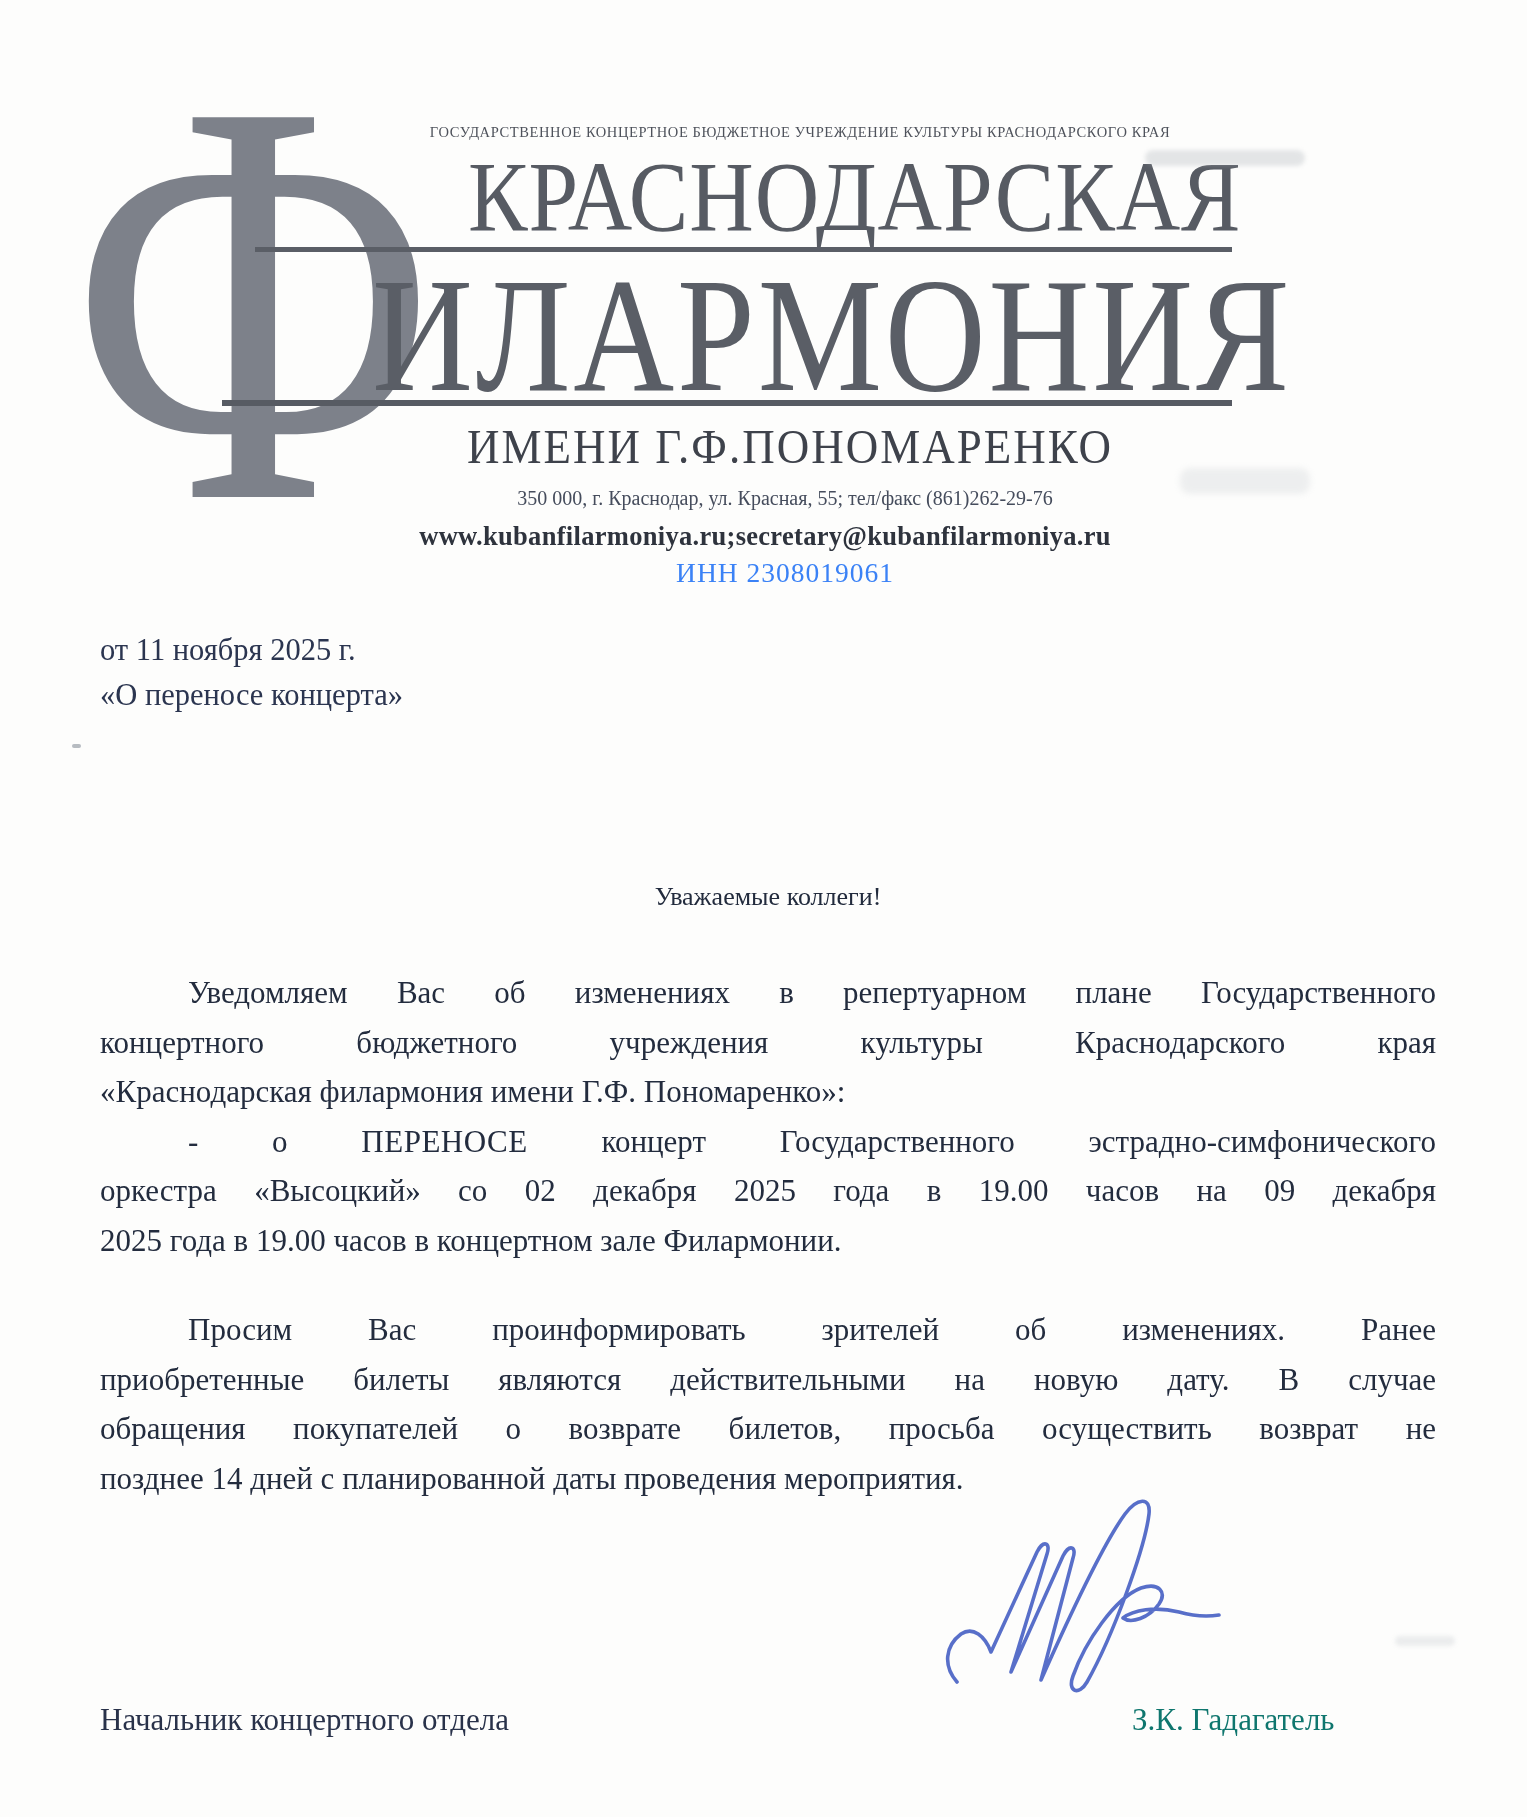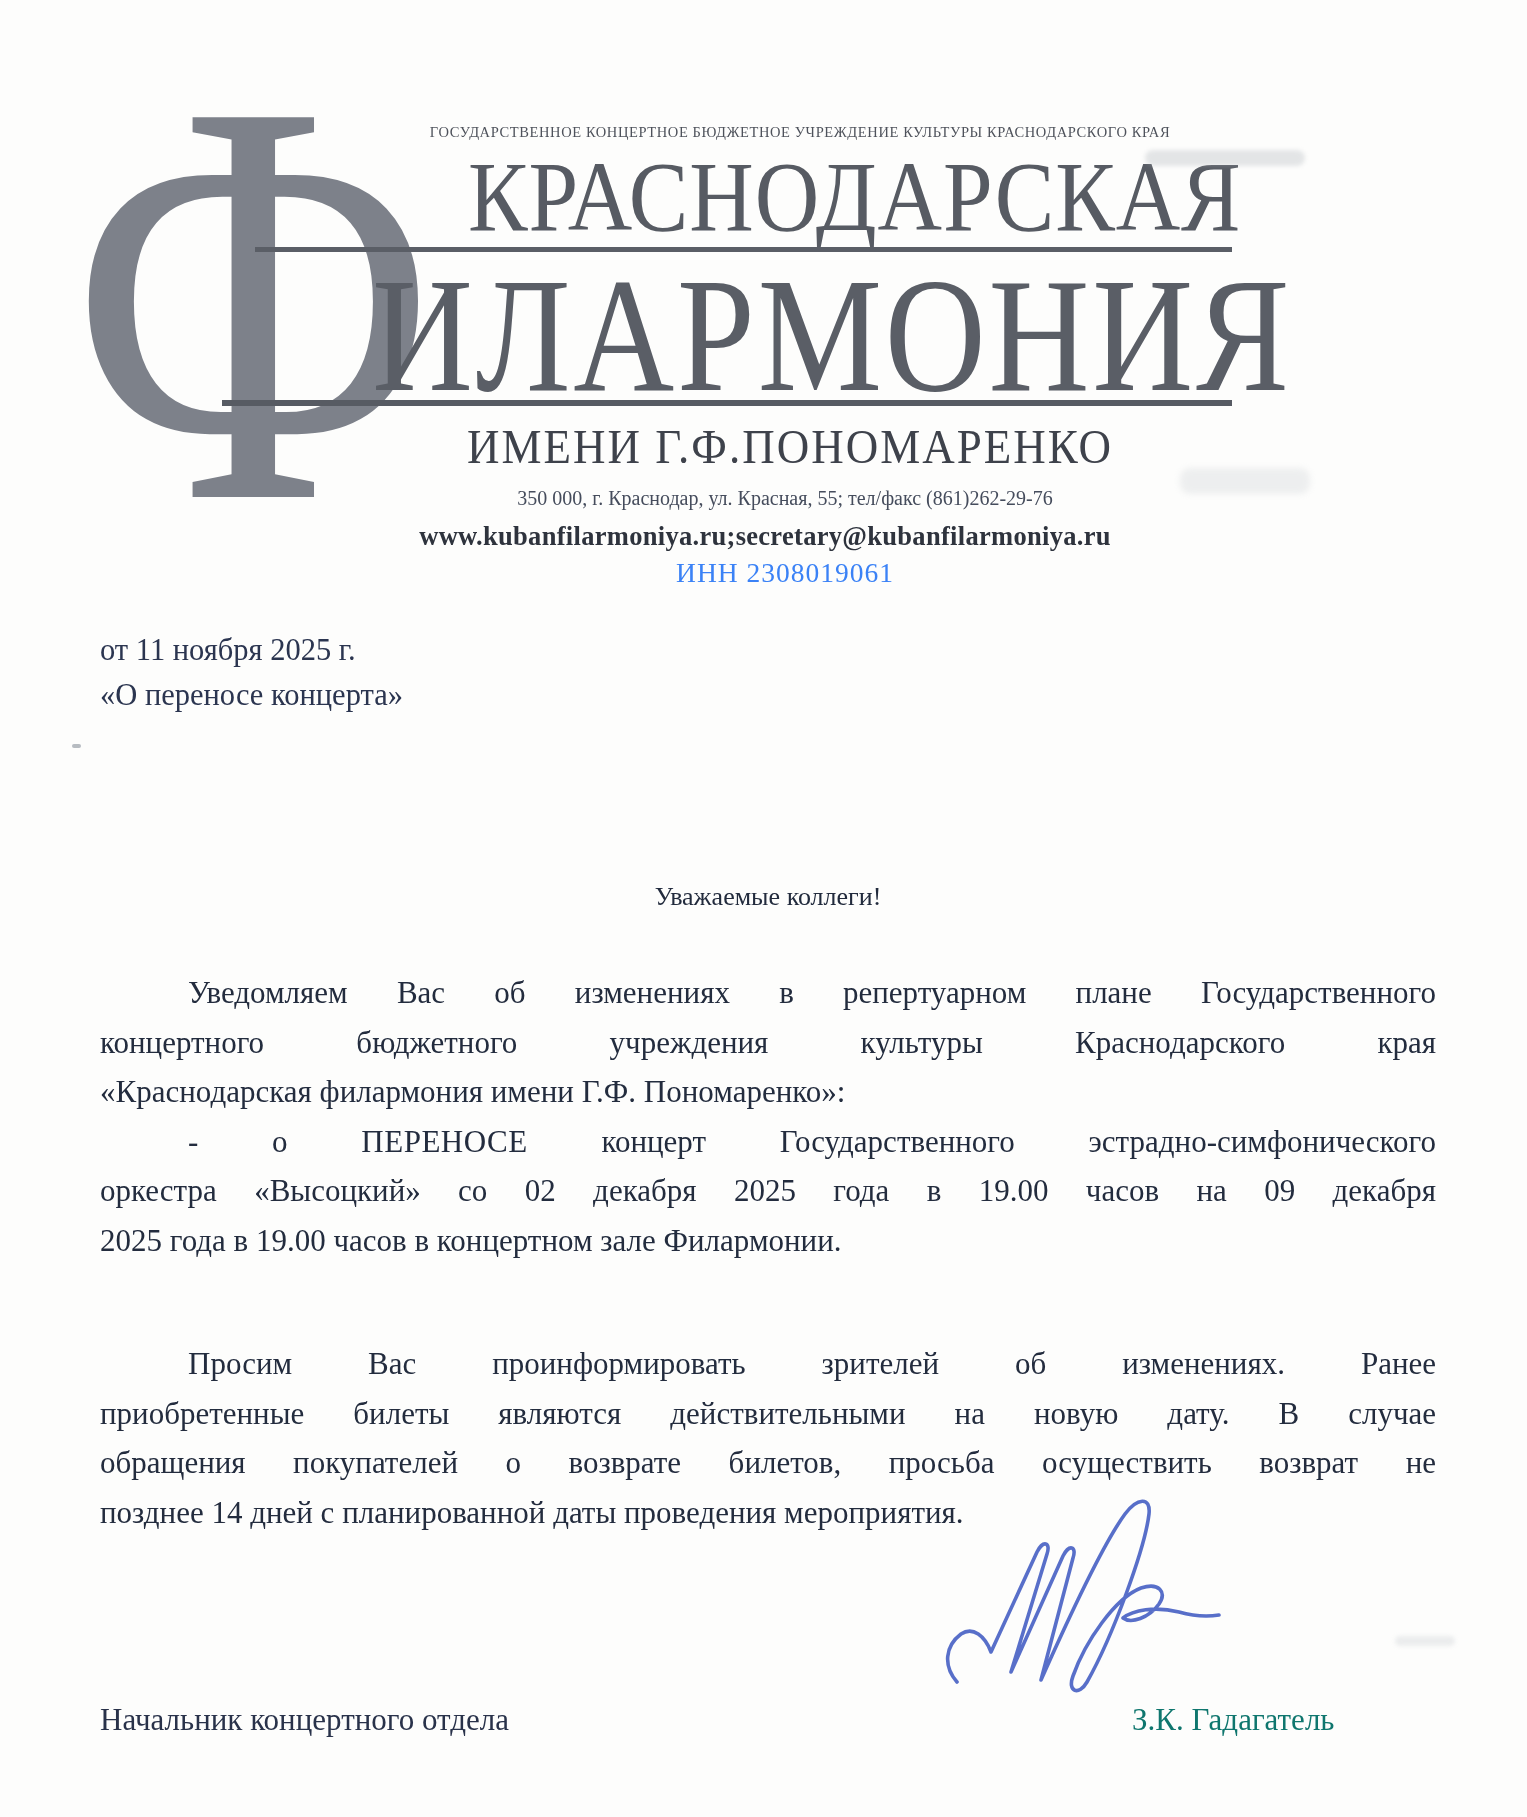--- a/index.html
+++ b/index.html
@@ -76,21 +76,21 @@
   }
   
   .content{
     position:absolute;left:100px;top:882px;width:1336px;
   }
   .salutation{
     text-align:center;font-size:26px;color:#222b3d;
     margin:0 0 56px 0;font-weight:normal;
   }
   .para{margin:0;}
-  .para.gap{margin-top:74px;}
+  .para.gap{margin-top:40px;}
   .line{
     display:block;
     font-size:31px;line-height:49.5px;color:#232c3e;
     text-align:justify;text-align-last:justify;
   }
   .line.last{text-align-last:left;}
   .line.indent{text-indent:88px;}
   .line b{font-weight:normal;letter-spacing:0.5px;}
   
   .sig-title{

